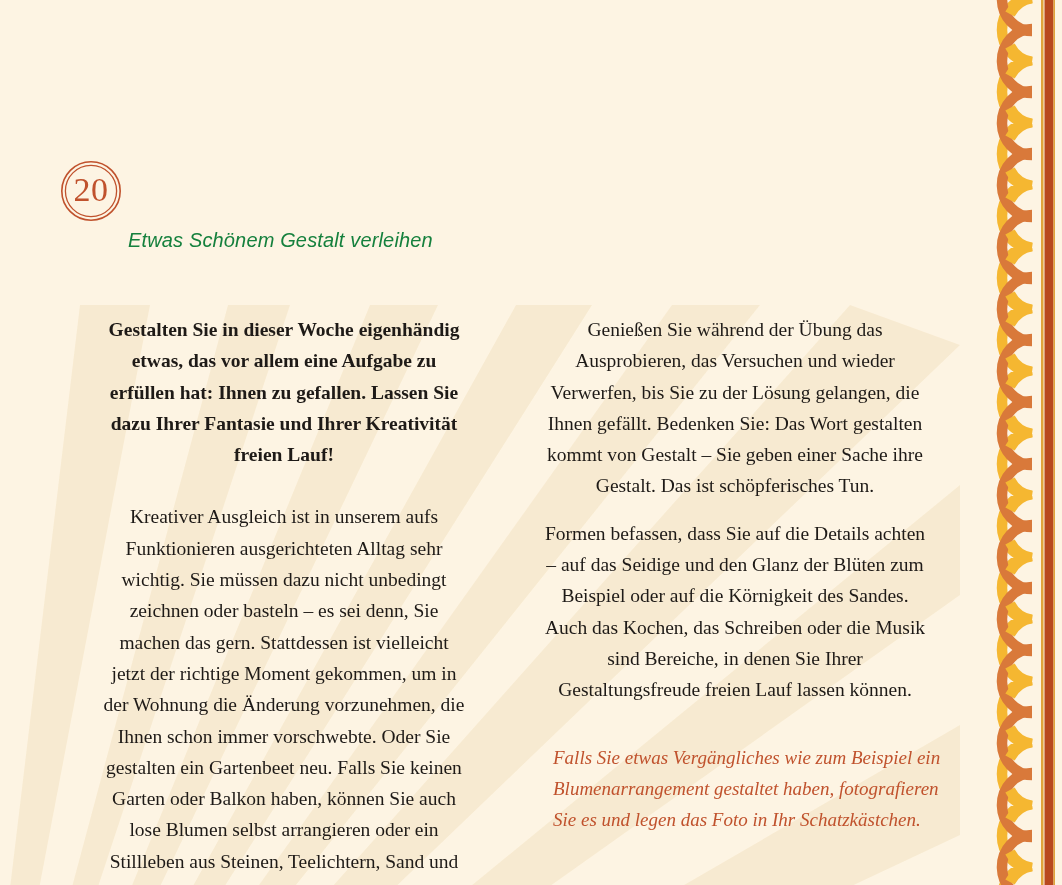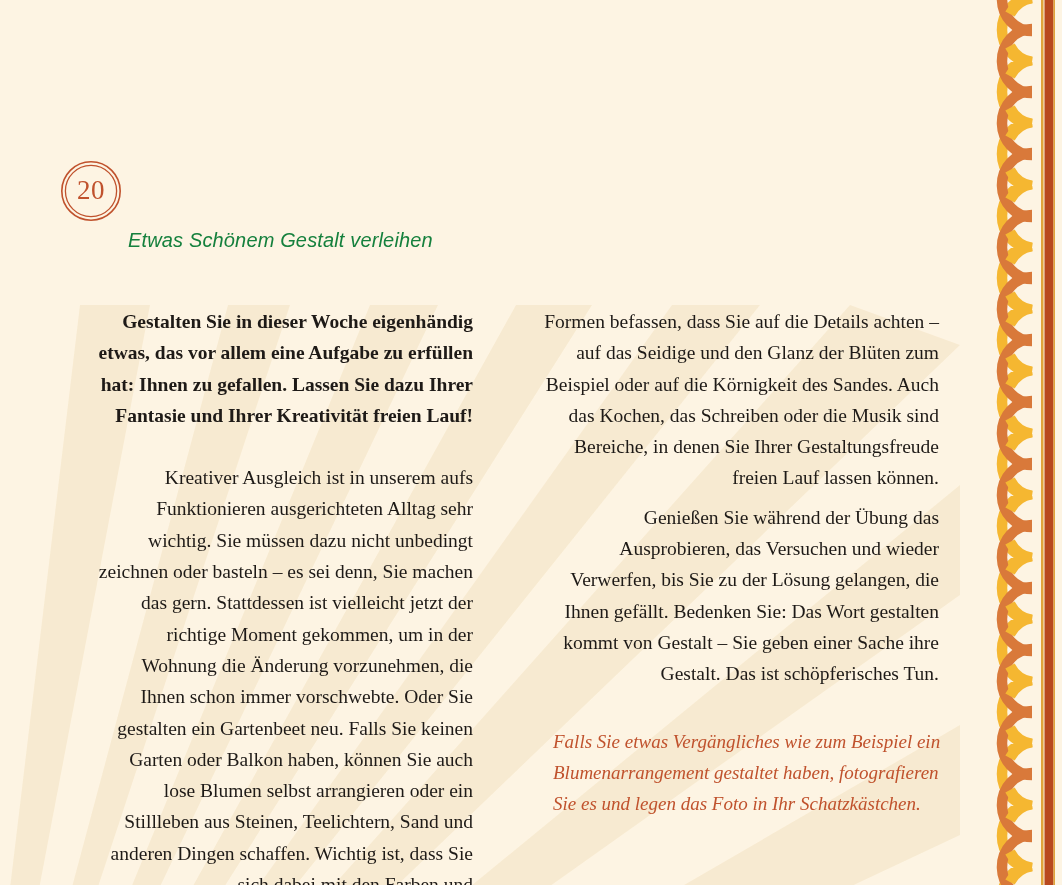--- a/index.html
+++ b/index.html
@@ -86,21 +86,21 @@
     flex: 0 0 auto;
   }
   #chapter-badge svg { display: block; width: 62px; height: 62px; }
   #chapter-number {
     position: absolute;
     inset: 0;
     display: flex;
     align-items: center;
     justify-content: center;
     font-family: "Liberation Serif", serif;
-    font-size: 27px;
+    font-size: 34px;
     color: #C0522D;
     letter-spacing: 0.5px;
     padding-bottom: 2px;
     box-sizing: border-box;
   }
   #chapter-title {
     font-family: "Liberation Serif", serif;
     font-size: 40px;
     line-height: 1.05;
     color: #C35A31;
@@ -128,22 +128,22 @@
     display: flex;
     gap: 42px;
   }
   .col { width: 424px; }
 
   .para {
     font-family: "Liberation Serif", serif;
     font-size: 19.5px;
     line-height: 31.3px;
     color: #1E1A17;
-    margin: 8px;
-    text-align: right;
+    margin: 16px;
+    text-align: center;
   }
   .para + .para { margin-top: 31px; }
   .para.tight + .para.tight { margin-top: 0; }
   .lead { font-weight: bold; }
   .runin { font-weight: normal; }
 
   
   #callout {
     margin-top: 36px;
     margin-left: 30px;
@@ -227,20 +227,20 @@
   </div>
 
   <div id="columns">
 
     <div class="col">
       <p class="para lead">Gestalten Sie in dieser Woche eigenhändig etwas, das vor allem eine Aufgabe zu erfüllen hat: Ihnen zu gefallen. Lassen Sie dazu Ihrer Fantasie und Ihrer Kreativität freien Lauf!</p>
       <p class="para"><span class="runin">Kreativer Ausgleich</span><span> ist in unserem aufs Funktionieren ausgerichteten Alltag sehr wichtig. Sie müssen dazu nicht unbedingt zeichnen oder basteln – es sei denn, Sie machen das gern. Stattdessen ist vielleicht jetzt der richtige Moment gekommen, um in der Wohnung die Änderung vorzunehmen, die Ihnen schon immer vorschwebte. Oder Sie gestalten ein Gartenbeet neu. Falls Sie keinen Garten oder Balkon haben, können Sie auch lose Blumen selbst arrangieren oder ein Stillleben aus Steinen, Teelichtern, Sand und anderen Dingen schaffen. Wichtig ist, dass Sie sich dabei mit den Farben und</span></p>
     </div>
 
     <div class="col">
+      <p class="para tight"><span class="runin">Genießen Sie</span><span> während der Übung das Ausprobieren, das Versuchen und wieder Verwerfen, bis Sie zu der Lösung gelangen, die Ihnen gefällt. Bedenken Sie: Das Wort gestalten kommt von Gestalt – Sie geben einer Sache ihre Gestalt. Das ist schöpferisches Tun.</span></p>
       <p class="para tight">Formen befassen, dass Sie auf die Details achten – auf das Seidige und den Glanz der Blüten zum Beispiel oder auf die Körnigkeit des Sandes. Auch das Kochen, das Schreiben oder die Musik sind Bereiche, in denen Sie Ihrer Gestaltungsfreude freien Lauf lassen können.</p>
-      <p class="para tight"><span class="runin">Genießen Sie</span><span> während der Übung das Ausprobieren, das Versuchen und wieder Verwerfen, bis Sie zu der Lösung gelangen, die Ihnen gefällt. Bedenken Sie: Das Wort gestalten kommt von Gestalt – Sie geben einer Sache ihre Gestalt. Das ist schöpferisches Tun.</span></p>
       <p id="callout">Falls Sie etwas Vergängliches wie zum Beispiel ein Blumenarrangement gestaltet haben, fotografieren Sie es und legen das Foto in Ihr Schatzkästchen.</p>
     </div>
 
   </div>
 
 </div>
 
 </body></html>

